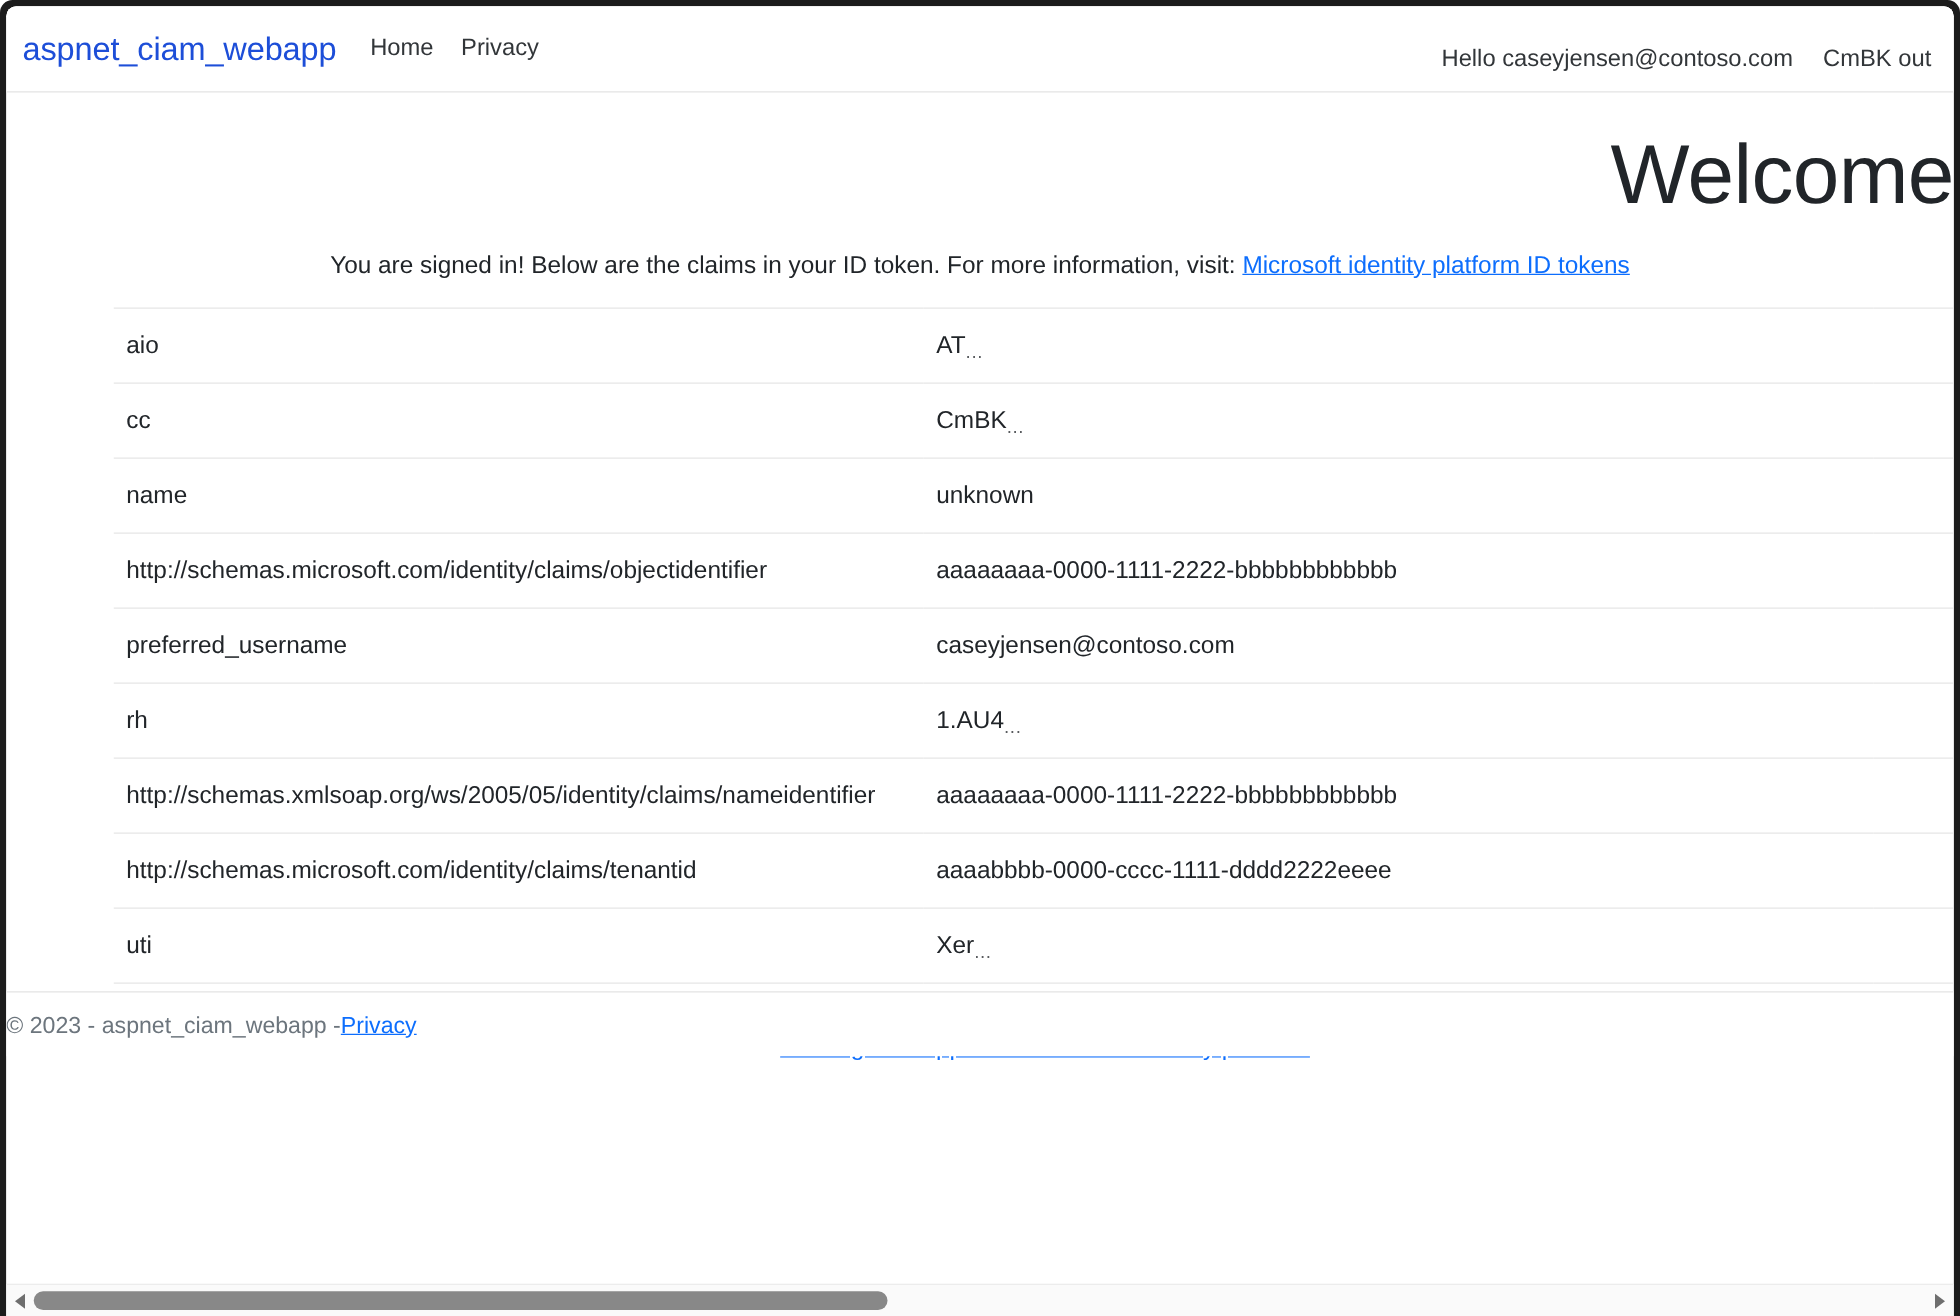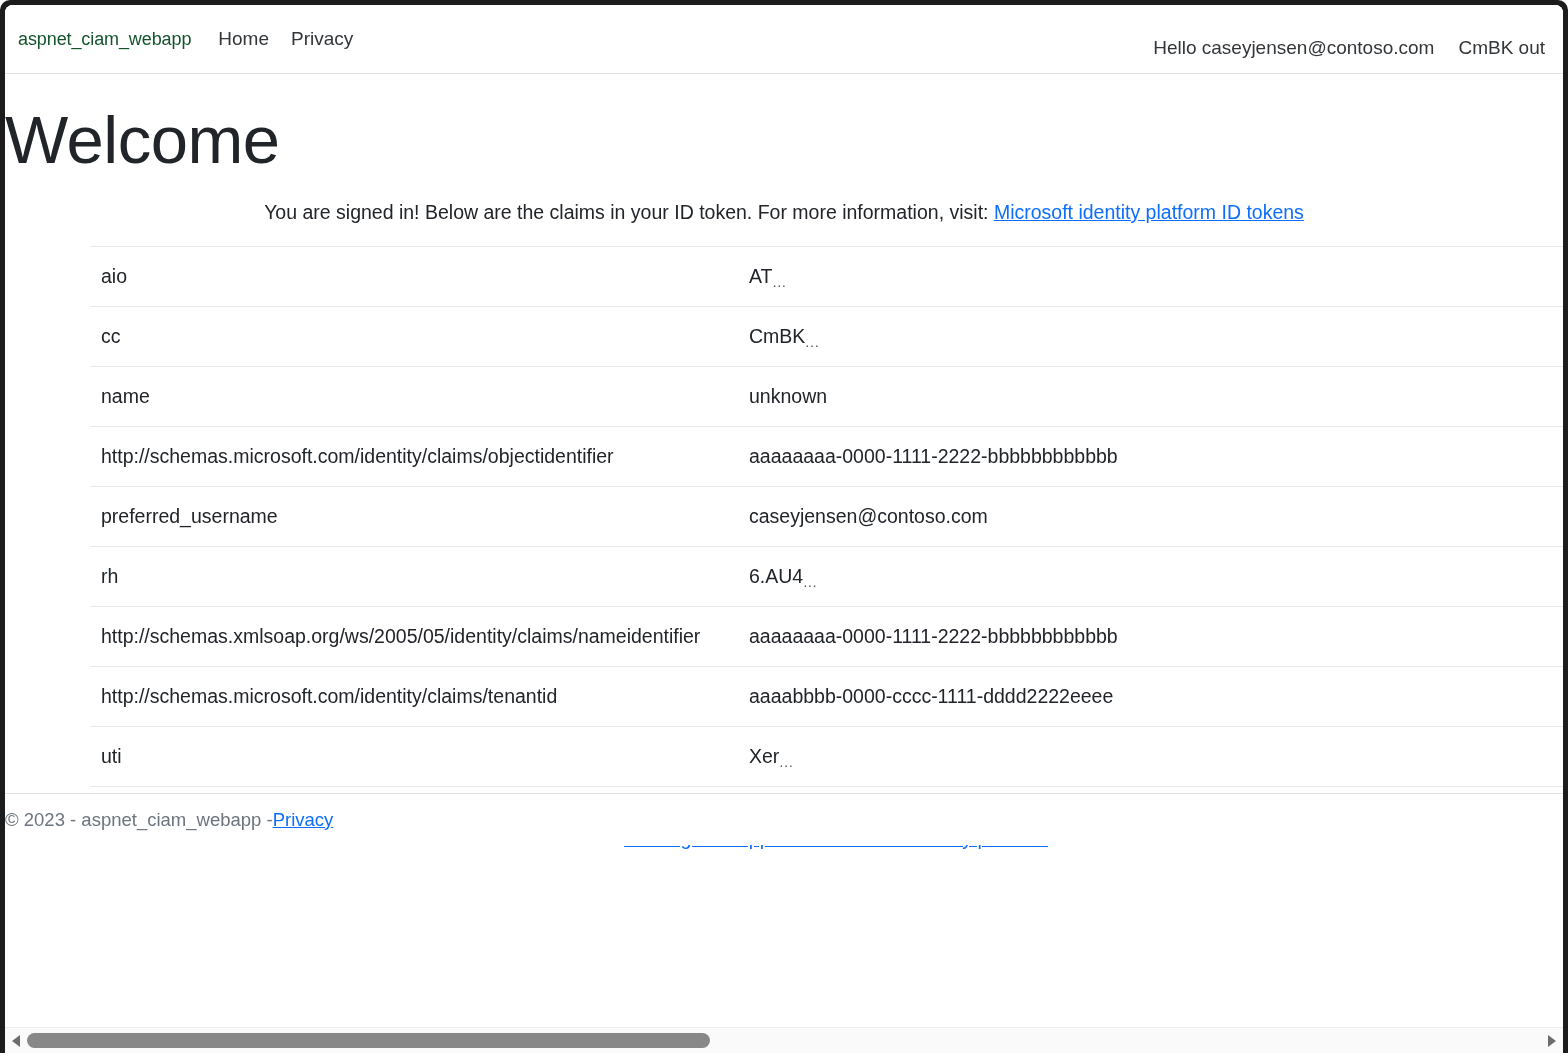--- a/index.html
+++ b/index.html
@@ -45,22 +45,22 @@
     position: relative;
     height: 69px;
     background: #ffffff;
     border-bottom: 1px solid #e3e3e3;
     display: flex;
     align-items: center;
     padding: 0 0 0 13px;
     white-space: nowrap;
   }
   #brand {
-    font-size: 18px;
-    color: #14532d;
+    font-size: 26px;
+    color: #1d4ed8;
     letter-spacing: -0.1px;
     margin-right: 27px;
     text-decoration: none;
     text-align: center;
   }
   .nav-link {
     font-size: 19px;
     color: #212529;
     text-decoration: none;
     margin-right: 22px;
@@ -87,21 +87,21 @@
     text-decoration: none;
     opacity: 0.92;
   }
 
   
   #main {
     position: relative;
     padding: 0;
   }
   #page-title {
-    text-align: left;
+    text-align: right;
     font-size: 67px;
     font-weight: 300;
     color: #212529;
     margin: 27px 0 0 0;
     line-height: 1.15;
     letter-spacing: -0.5px;
   }
   #intro {
     text-align: center;
     font-size: 19.5px;
@@ -274,21 +274,21 @@
                   <td class="col-value">aaaaaaaa-0000-1111-2222-bbbbbbbbbbbb</td>
                   <td class="col-extra"></td>
                 </tr>
                 <tr>
                   <td class="col-type">preferred_username</td>
                   <td class="col-value">caseyjensen@contoso.com</td>
                   <td class="col-extra"></td>
                 </tr>
                 <tr>
                   <td class="col-type">rh</td>
-                  <td class="col-value"><span class="redacted"><span>6.AU4</span><span class="blurtail">...</span></span></td>
+                  <td class="col-value"><span class="redacted"><span>1.AU4</span><span class="blurtail">...</span></span></td>
                   <td class="col-extra"></td>
                 </tr>
                 <tr>
                   <td class="col-type">http://schemas.xmlsoap.org/ws/2005/05/identity/claims/nameidentifier</td>
                   <td class="col-value">aaaaaaaa-0000-1111-2222-bbbbbbbbbbbb</td>
                   <td class="col-extra"></td>
                 </tr>
                 <tr>
                   <td class="col-type">http://schemas.microsoft.com/identity/claims/tenantid</td>
                   <td class="col-value">aaaabbbb-0000-cccc-1111-dddd2222eeee</td>

